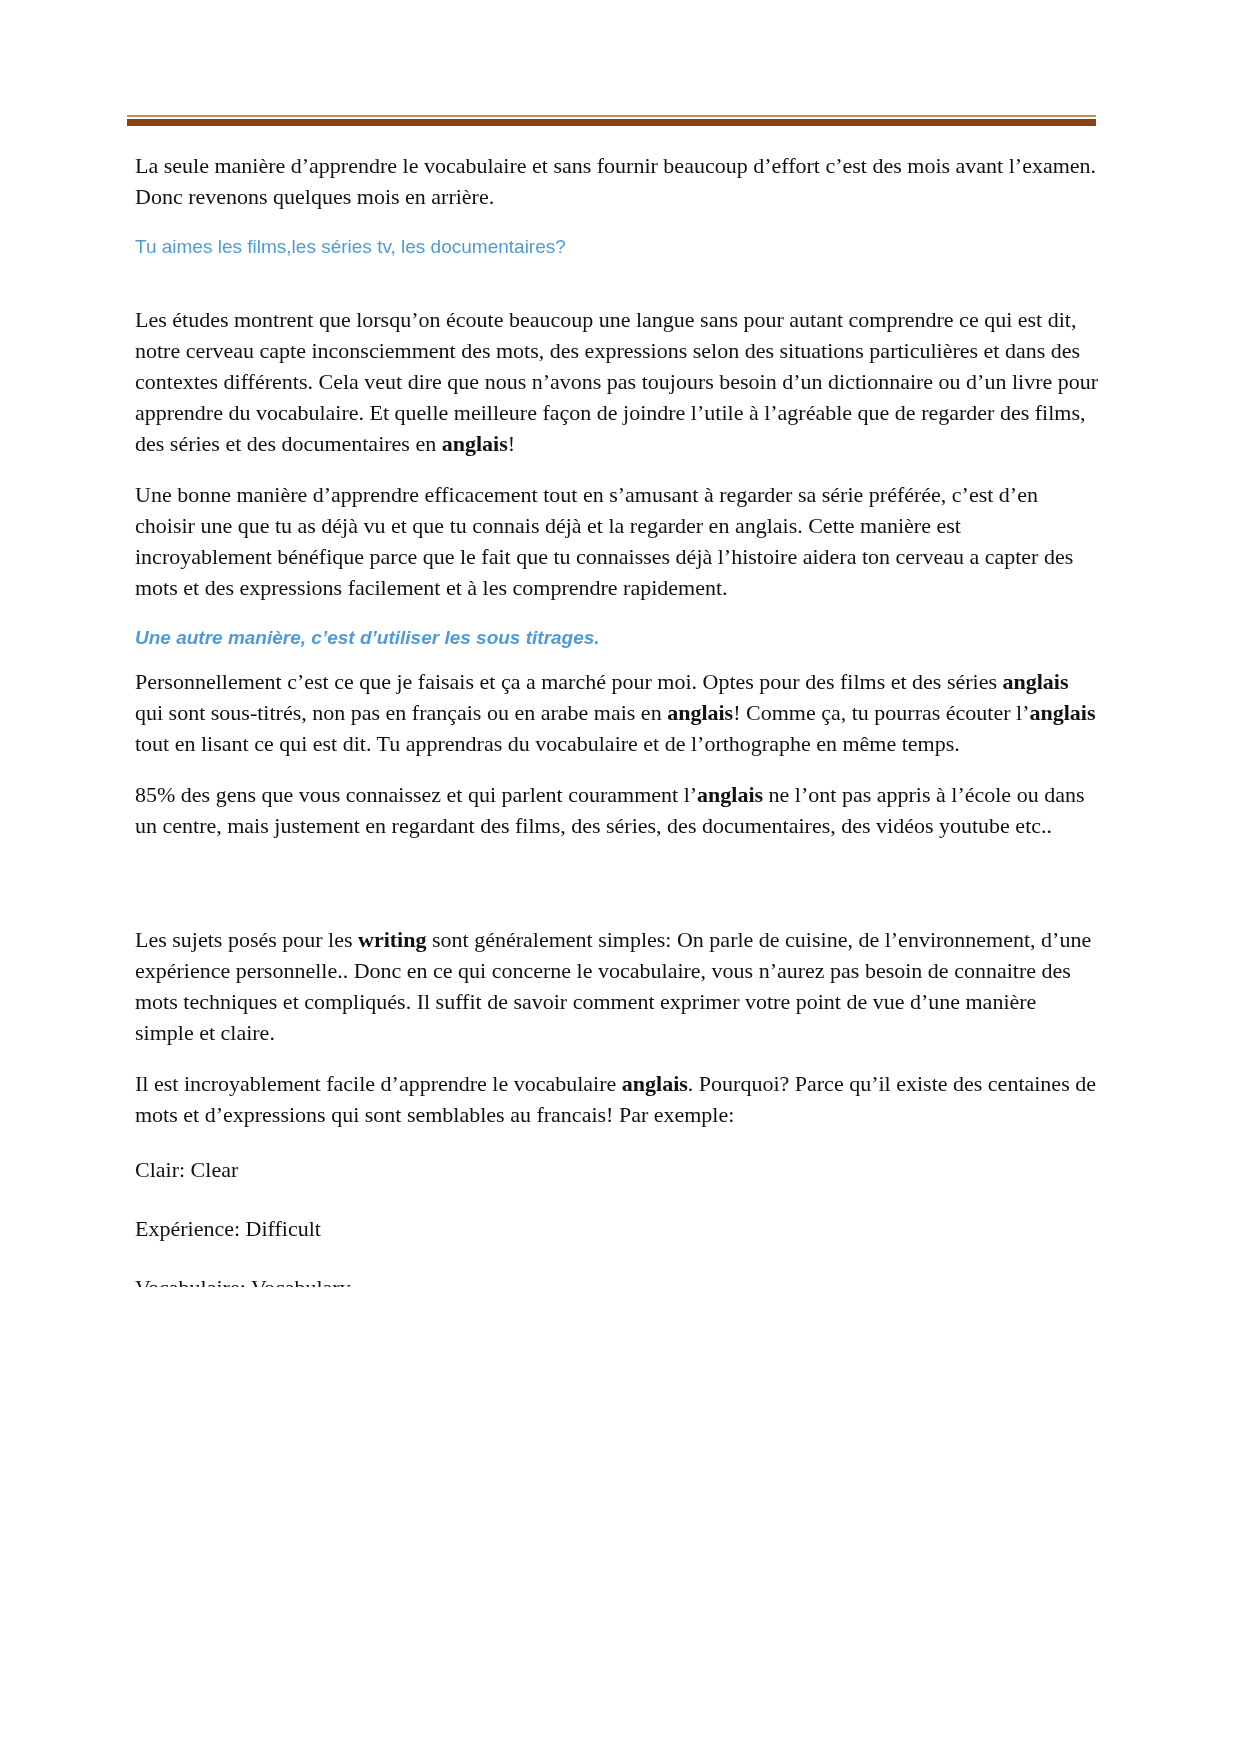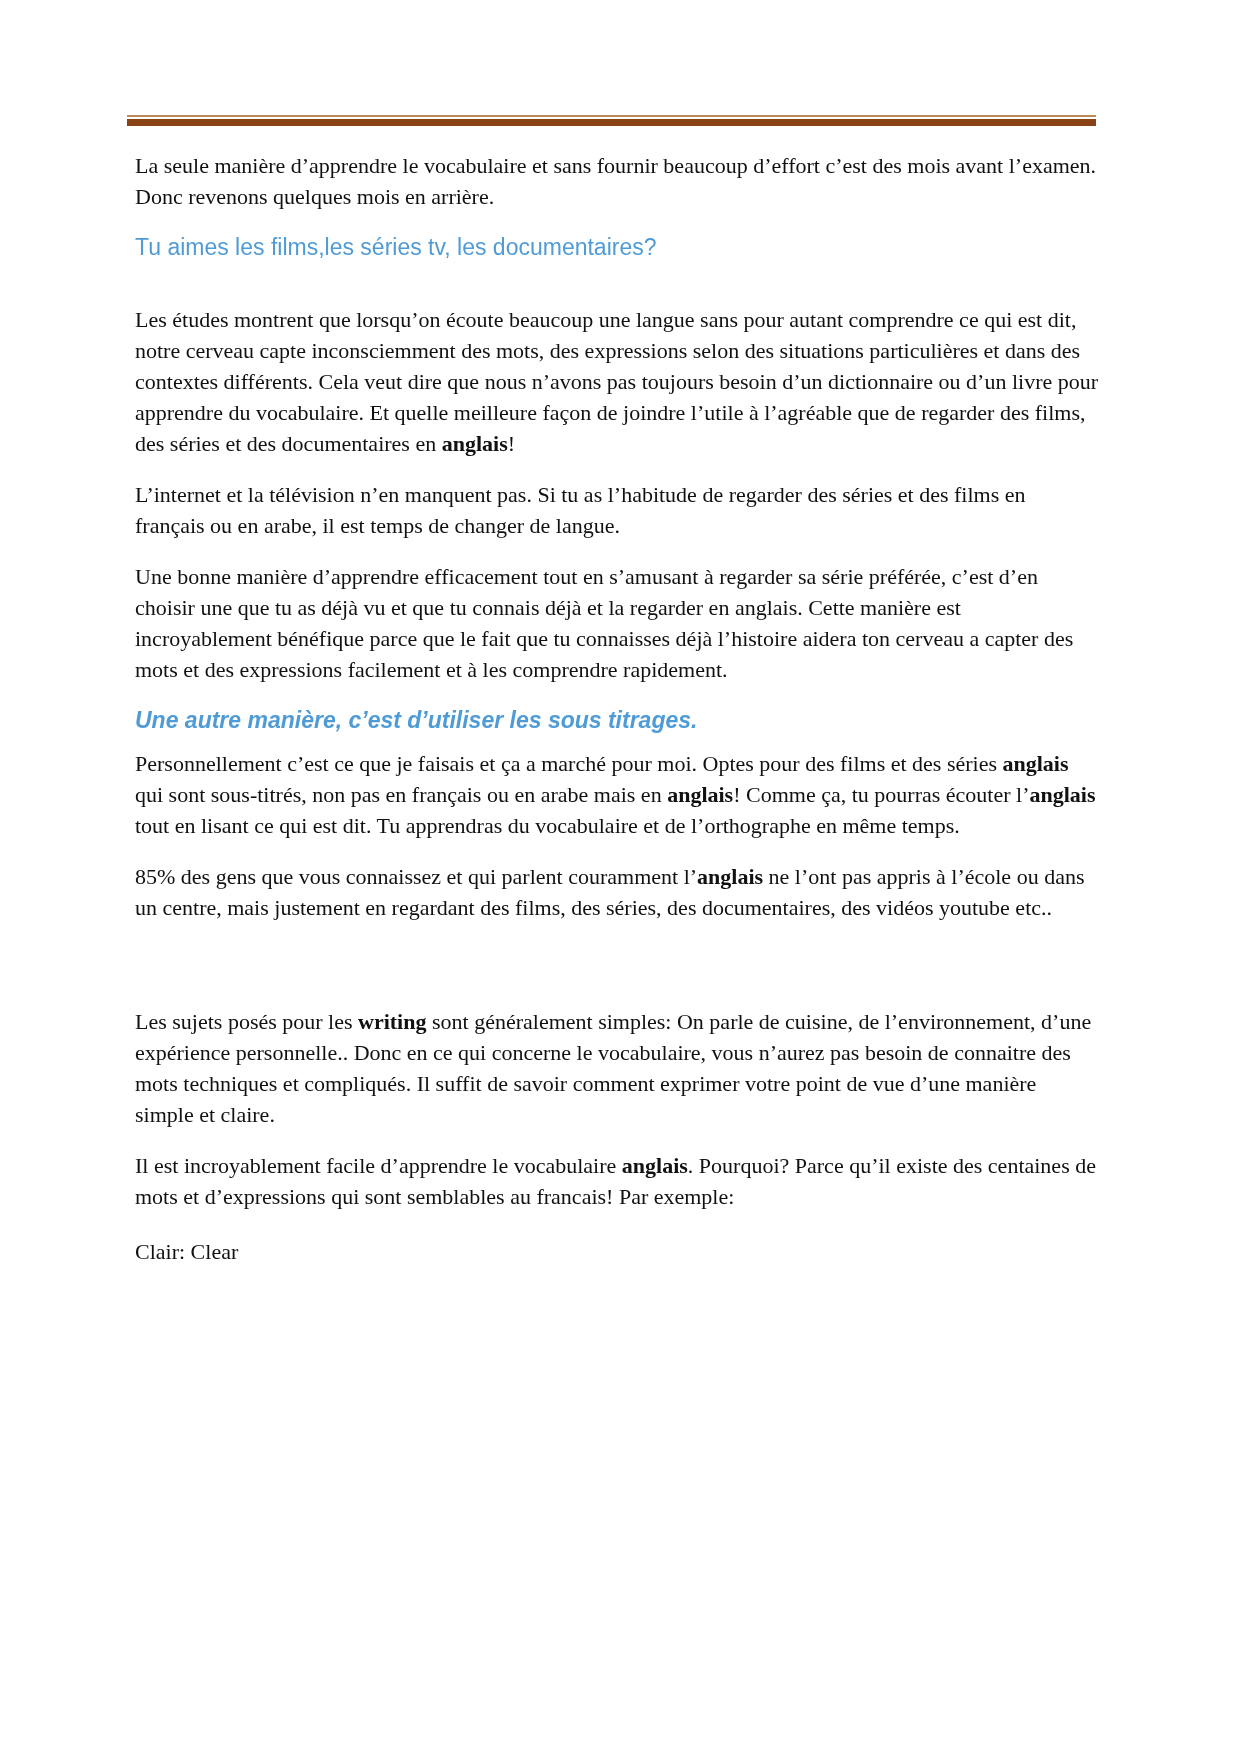--- a/index.html
+++ b/index.html
@@ -48,21 +48,21 @@
   p.body:first-of-type {
     margin-top: 24px;
   }
   p.body b {
     font-weight: bold;
     margin-top: 32px;
   }
   .blue-heading {
     font-family: "Liberation Sans", "DejaVu Sans", sans-serif;
     color: var(--heading-blue, #4f9bd5);
-    font-size: 23px;
+    font-size: 19px;
     line-height: 30px;
     font-weight: normal;
     margin: 0 0 42px 0;
   }
   .blue-heading.italic {
     font-style: italic;
     font-weight: 600;
     margin-bottom: 13px;
   }
   .spacer {
@@ -89,21 +89,20 @@
       <div class="rule-gap"></div>
       <div class="rule-thick"></div>
     </div>
 
     <p class="body"><span>La seule manière d’apprendre le vocabulaire et sans fournir beaucoup d’effort c’est des mois avant l’examen. Donc revenons quelques mois en arrière.</span></p>
 
     <h2 class="blue-heading">Tu aimes les films,les séries tv, les documentaires?</h2>
 
     <p class="body"><span>Les études montrent que lorsqu’on écoute beaucoup une langue sans pour autant comprendre ce qui est dit, notre cerveau capte inconsciemment des mots, des expressions selon des situations particulières et dans des contextes différents. Cela veut dire que nous n’avons pas toujours besoin d’un dictionnaire ou d’un livre pour apprendre du vocabulaire. Et quelle meilleure façon de joindre l’utile à l’agréable que de regarder des films, des séries et des documentaires en </span><b>anglais</b><span>!</span></p>
 
-    <p class="body"><span>L’internet et la télévision n’en manquent pas. Si tu as l’habitude de regarder des séries et des films en français ou en arabe, il est temps de changer de langue.</span></p>
 
     <p class="body"><span>Une bonne manière d’apprendre efficacement tout en s’amusant à regarder sa série préférée, c’est d’en choisir une que tu as déjà vu et que tu connais déjà et la regarder en anglais. Cette manière est incroyablement bénéfique parce que le fait que tu connaisses déjà l’histoire aidera ton cerveau a capter des mots et des expressions facilement et à les comprendre rapidement.</span></p>
 
     <h2 class="blue-heading italic">Une autre manière, c’est d’utiliser les sous titrages.</h2>
 
     <p class="body"><span>Personnellement c’est ce que je faisais et ça a marché pour moi. Optes pour des films et des séries </span><b>anglais</b><span> qui sont sous-titrés, non pas en français ou en arabe mais en </span><b>anglais</b><span>! Comme ça, tu pourras écouter l’</span><b>anglais</b><span> tout en lisant ce qui est dit. Tu apprendras du vocabulaire et de l’orthographe en même temps.</span></p>
 
     <p class="body"><span>85% des gens que vous connaissez et qui parlent couramment l’</span><b>anglais</b><span> ne l’ont pas appris à l’école ou dans un centre, mais justement en regardant des films, des séries, des documentaires, des vidéos youtube etc..</span></p>
 
     <div class="spacer"></div>

